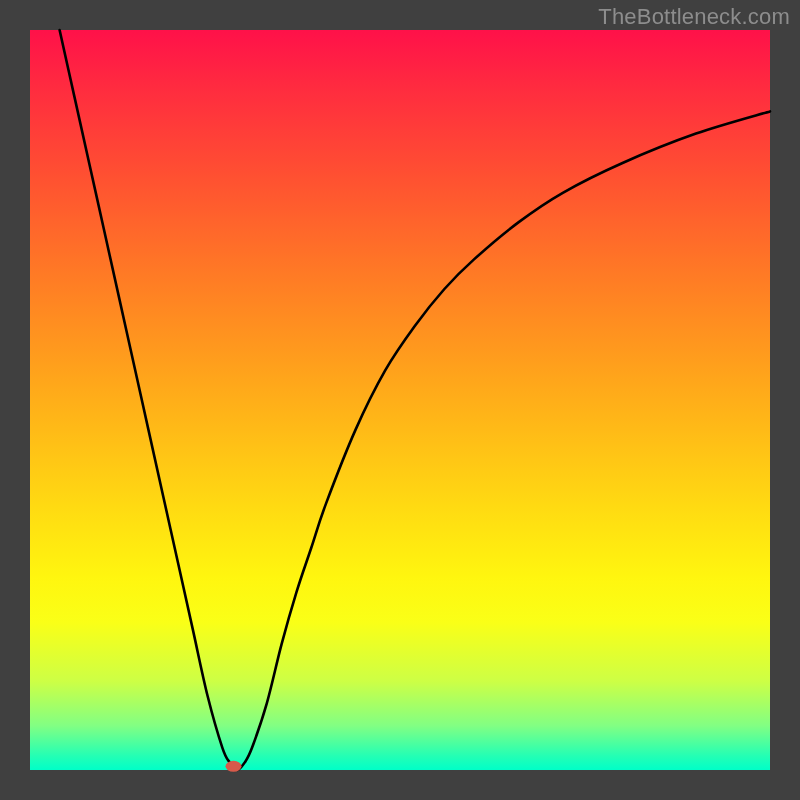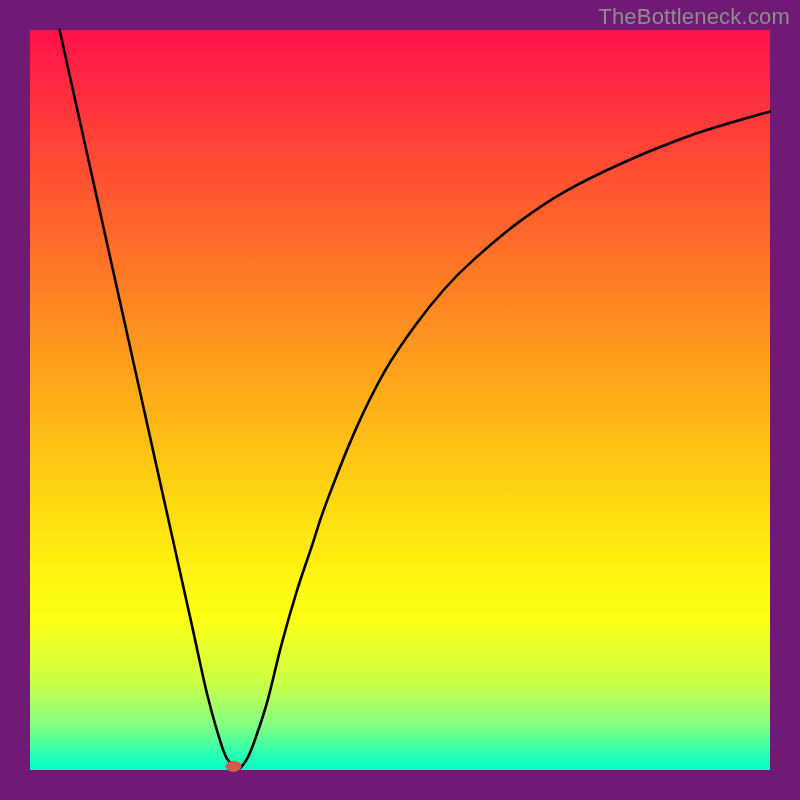--- a/index.html
+++ b/index.html
@@ -10,21 +10,21 @@
     background: #000;
     overflow: hidden;
     font-family: Arial, Helvetica, sans-serif;
   }
   .frame {
     position: absolute;
     top: 0;
     left: 0;
     width: 800px;
     height: 800px;
-    background: #701a75;
+    background: #404040;
   }
   .plot-area {
     position: absolute;
     top: 30px;
     left: 30px;
     width: 740px;
     height: 740px;
     background: linear-gradient(
       to bottom,
       #ff1149 0%,

